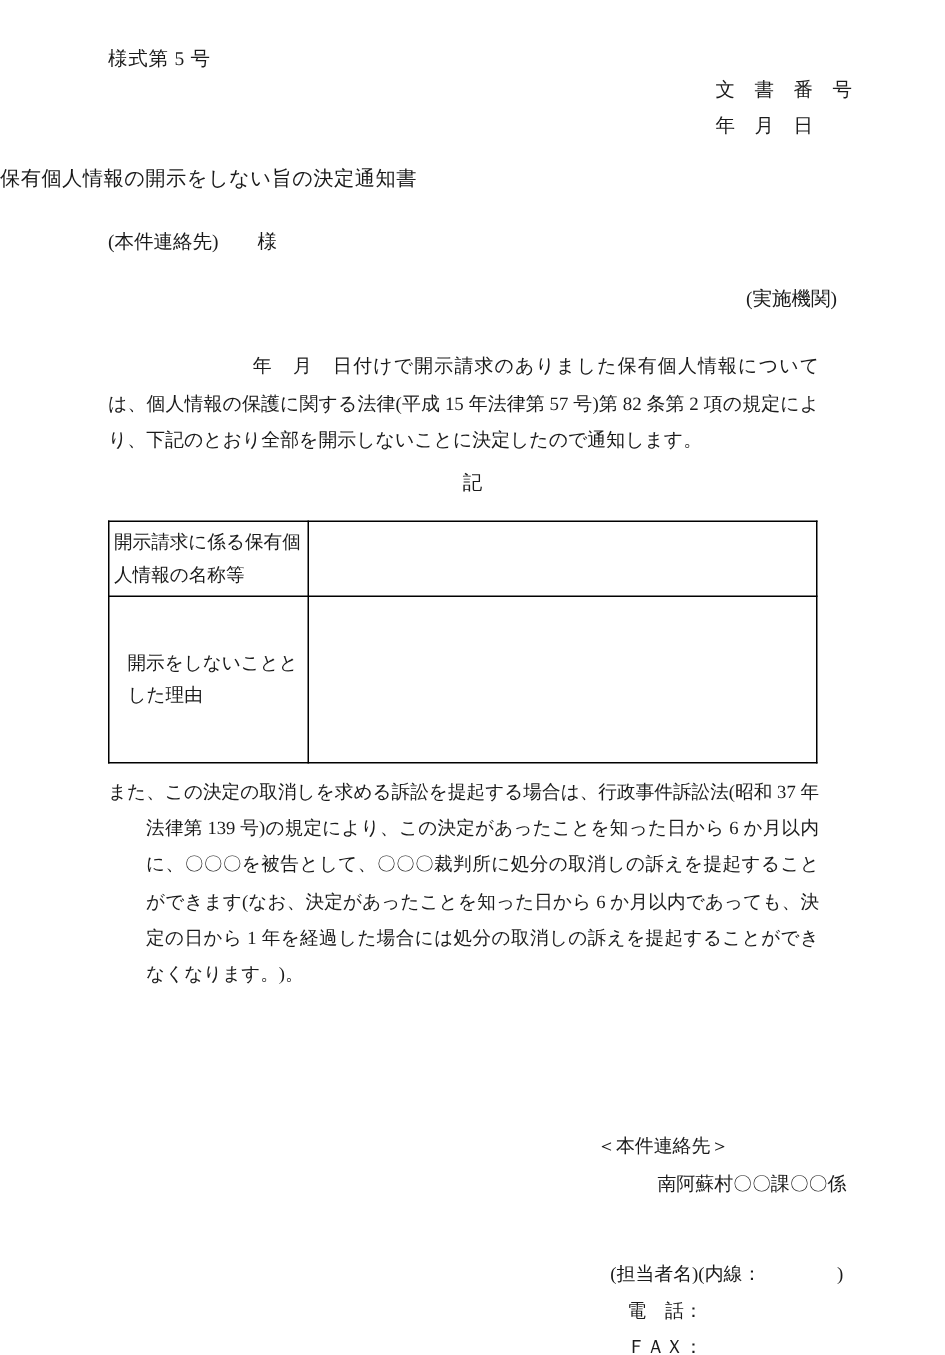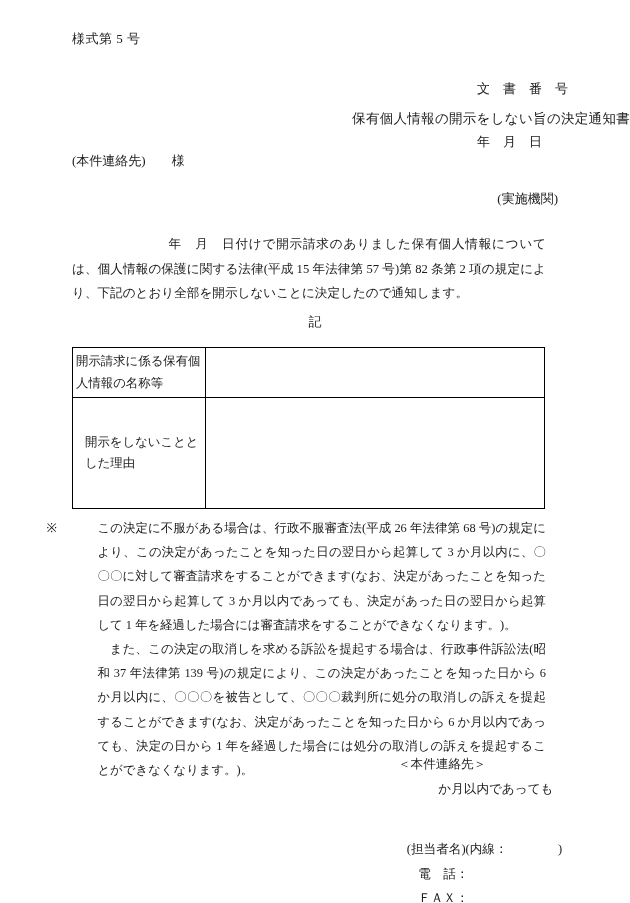--- a/index.html
+++ b/index.html
@@ -30,28 +30,27 @@
   .doc-meta {
     position: absolute;
     right: 62px;
     top: 48px;
     font-size: 13px;
     text-align: left;
     line-height: 1.85;
   }
   .doc-meta div {
     white-space: pre;
-    margin-top: 29px;
   }
   .doc-title {
     position: absolute;
     left: 0;
     right: 0;
     top: 110px;
-    text-align: right;
+    text-align: left;
     font-size: 13.5px;
     letter-spacing: 0.3px;
   }
   .addressee {
     position: absolute;
     left: 72px;
     top: 152px;
     font-size: 13px;
     white-space: pre;
   }
@@ -194,26 +193,25 @@
         <td class="value-cell"></td>
       </tr>
       <tr class="row-reason">
         <td class="label-cell">開示をしないこととした理由</td>
         <td class="value-cell"></td>
       </tr>
     </tbody>
   </table>
 
   <div class="note-block">
-    <div class="note-para"><span class="note-mark">※</span><span>この決定に不服がある場合は、行政不服審査法(平成 26 年法律第 68 号)の規定により、この決定があったことを知った日の翌日から起算して 3 か月以内に、〇〇〇に対して審査請求をすることができます(なお、決定があったことを知った日の翌日から起算して 3 か月以内であっても、決定があった日の翌日から起算して 1 年を経過した場合には審査請求をすることができなくなります。)。</span></div>
     <div class="note-para"><span>また、この決定の取消しを求める訴訟を提起する場合は、行政事件訴訟法(昭和 37 年法律第 139 号)の規定により、この決定があったことを知った日から 6 か月以内に、〇〇〇を被告として、〇〇〇裁判所に処分の取消しの訴えを提起することができます(なお、決定があったことを知った日から 6 か月以内であっても、決定の日から 1 年を経過した場合には処分の取消しの訴えを提起することができなくなります。)。</span></div>
   </div>
 
   <div class="contact-block">
     <div>＜本件連絡先＞</div>
-    <div class="contact-org">か月以内であっても</div>
+    <div class="contact-org">南阿蘇村〇〇課〇〇係</div>
     <div class="contact-person">(担当者名)(内線：　　　　)</div>
     <div class="contact-line">電　話：</div>
     <div class="contact-line">ＦＡＸ：</div>
     <div class="contact-line">e-mail：</div>
   </div>
 
 </div>
 
 </body></html>

